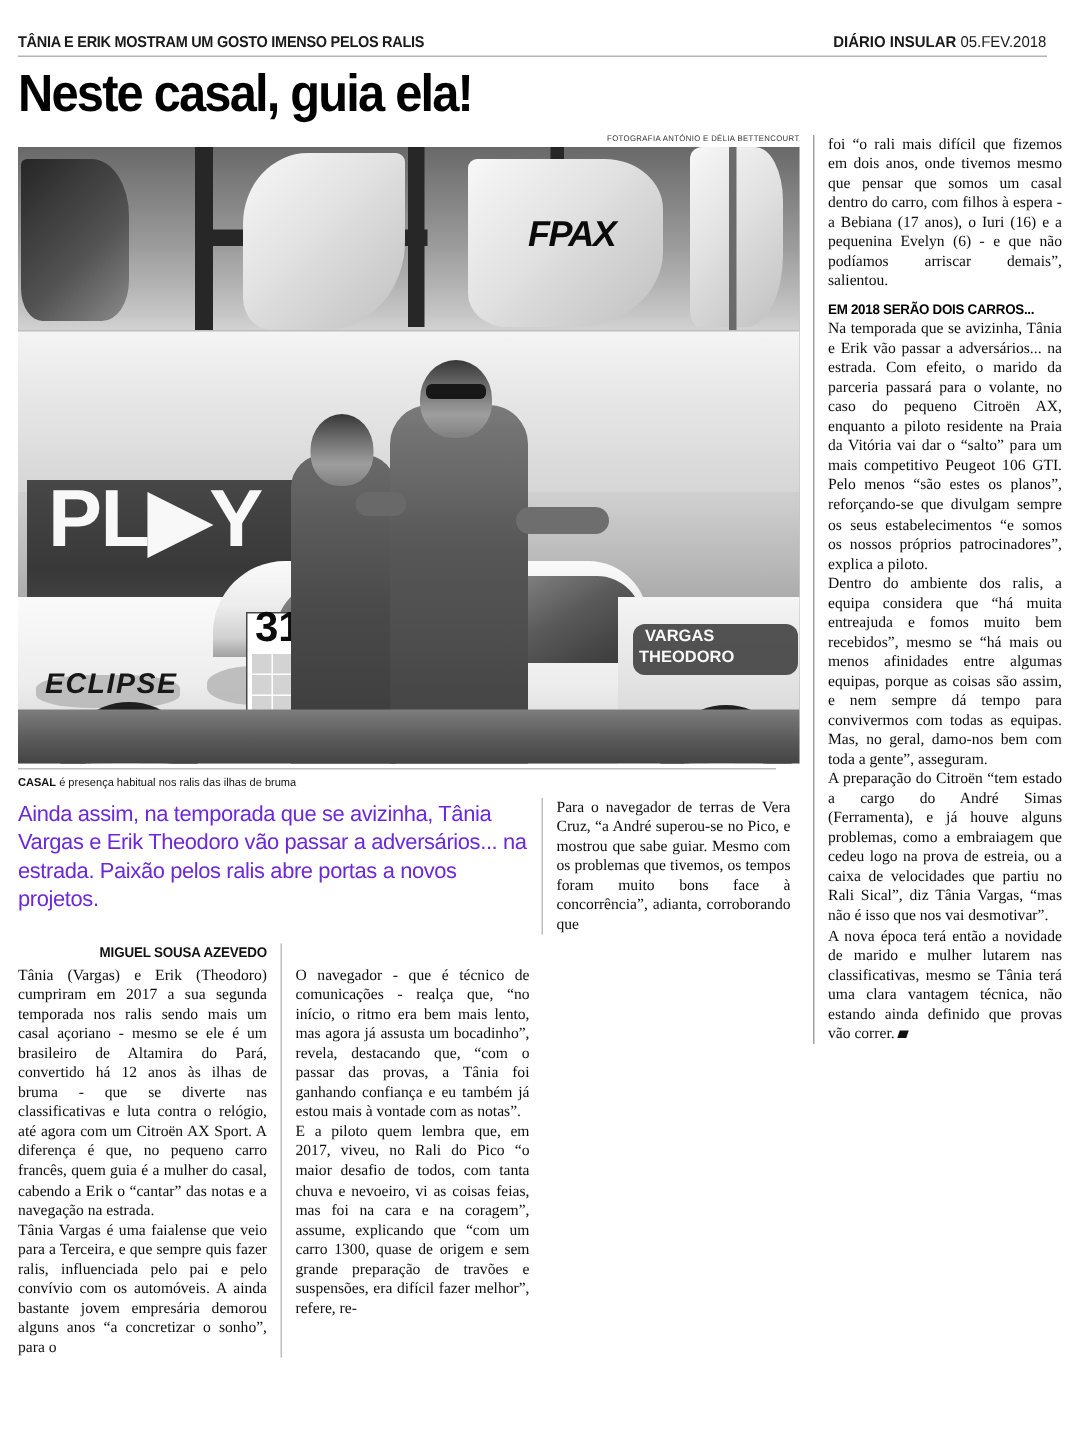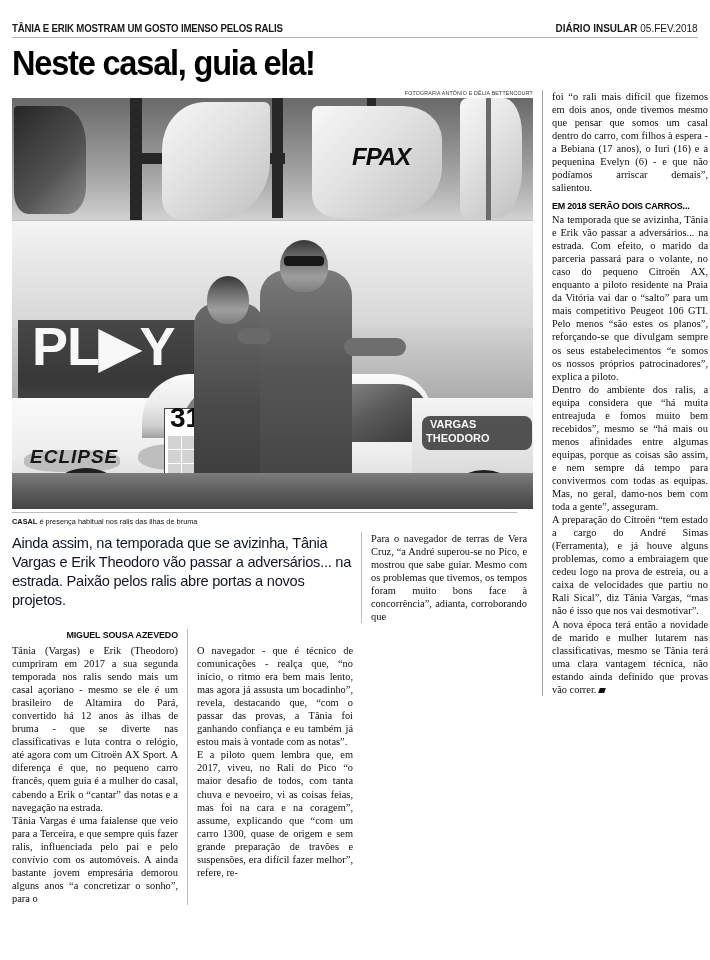--- a/index.html
+++ b/index.html
@@ -234,21 +234,21 @@
 
   
   .lead-row { display:flex; margin-top: 8px; align-items: flex-start; }
   .lead {
     width: 340px;
     flex: none;
     font-family: "Liberation Sans", sans-serif;
     font-size: 14.6px;
     line-height: 1.31;
     letter-spacing: -0.25px;
-    color: #0f172a;
+    color: #6d28d9;
   }
   .lead-gap { width: 9px; flex:none; }
   .col3 {
     width: 156px;
     flex: none;
     border-left: 1px solid #bdbdbd;
     padding-left: 9px;
     margin-top: -2px;
   }
 

